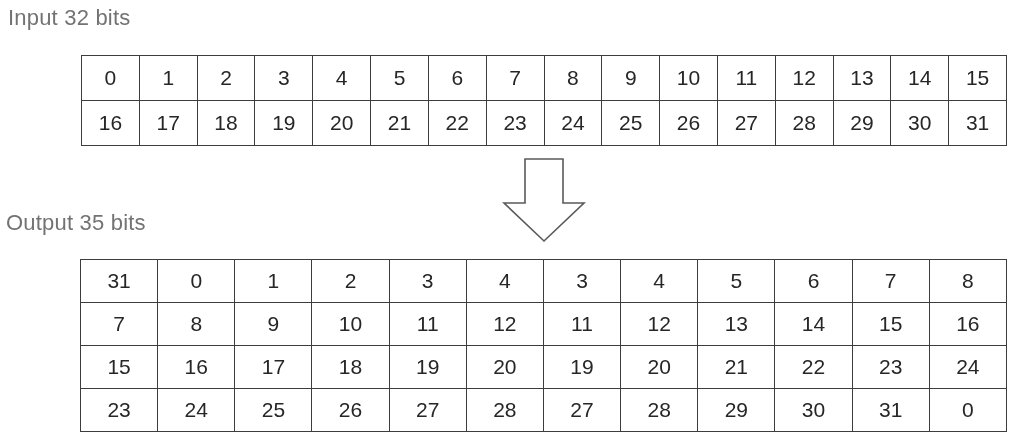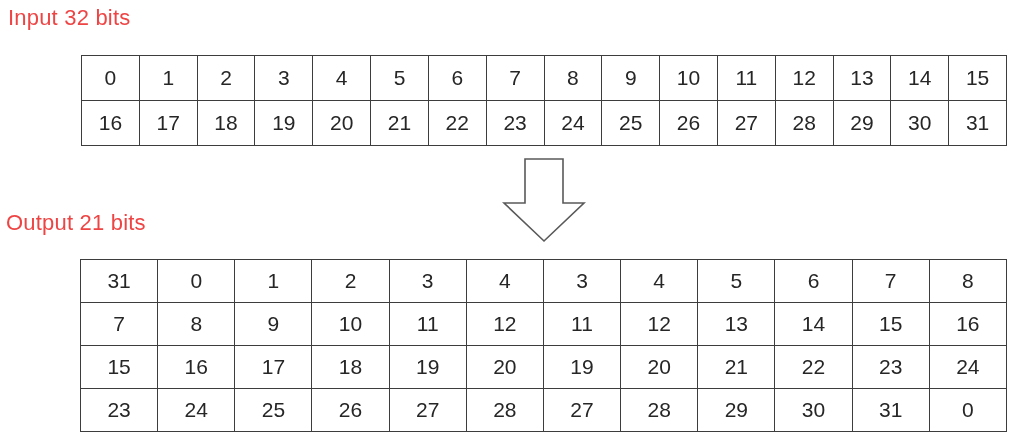--- a/index.html
+++ b/index.html
@@ -13,21 +13,21 @@
     position: relative;
     font-family: "Liberation Sans", sans-serif;
     color: #262626;
     overflow: hidden;
   }
   .section-title {
     position: absolute;
     font-size: 22px;
     font-weight: 400;
     letter-spacing: 0.2px;
-    color: #ef4444;
+    color: #737373;
     white-space: nowrap;
   }
   .title-input  { left: 8px; top: 5px; }
   .title-output { left: 6px; top: 210px; }
 
   table.bit-table {
     position: absolute;
     border-collapse: collapse;
     table-layout: fixed;
     background: #ffffff;
@@ -105,21 +105,21 @@
       </tr>
     </tbody>
 </table>
 
 <div class="arrow-wrap">
   <svg width="86" height="85" viewBox="0 0 86 85" xmlns="http://www.w3.org/2000/svg">
     <polygon points="24,1 62,1 62,45 83,45 43,83 3,45 24,45" fill="#ffffff" stroke="#595959" stroke-width="1.6" stroke-linejoin="miter"></polygon>
   </svg>
 </div>
 
-<div class="section-title title-output">Output 21 bits</div>
+<div class="section-title title-output">Output 35 bits</div>
 
 <table class="bit-table output-table">
   <tbody>
       <tr>
         <td>31</td>
         <td>0</td>
         <td>1</td>
         <td>2</td>
         <td>3</td>
         <td>4</td>

